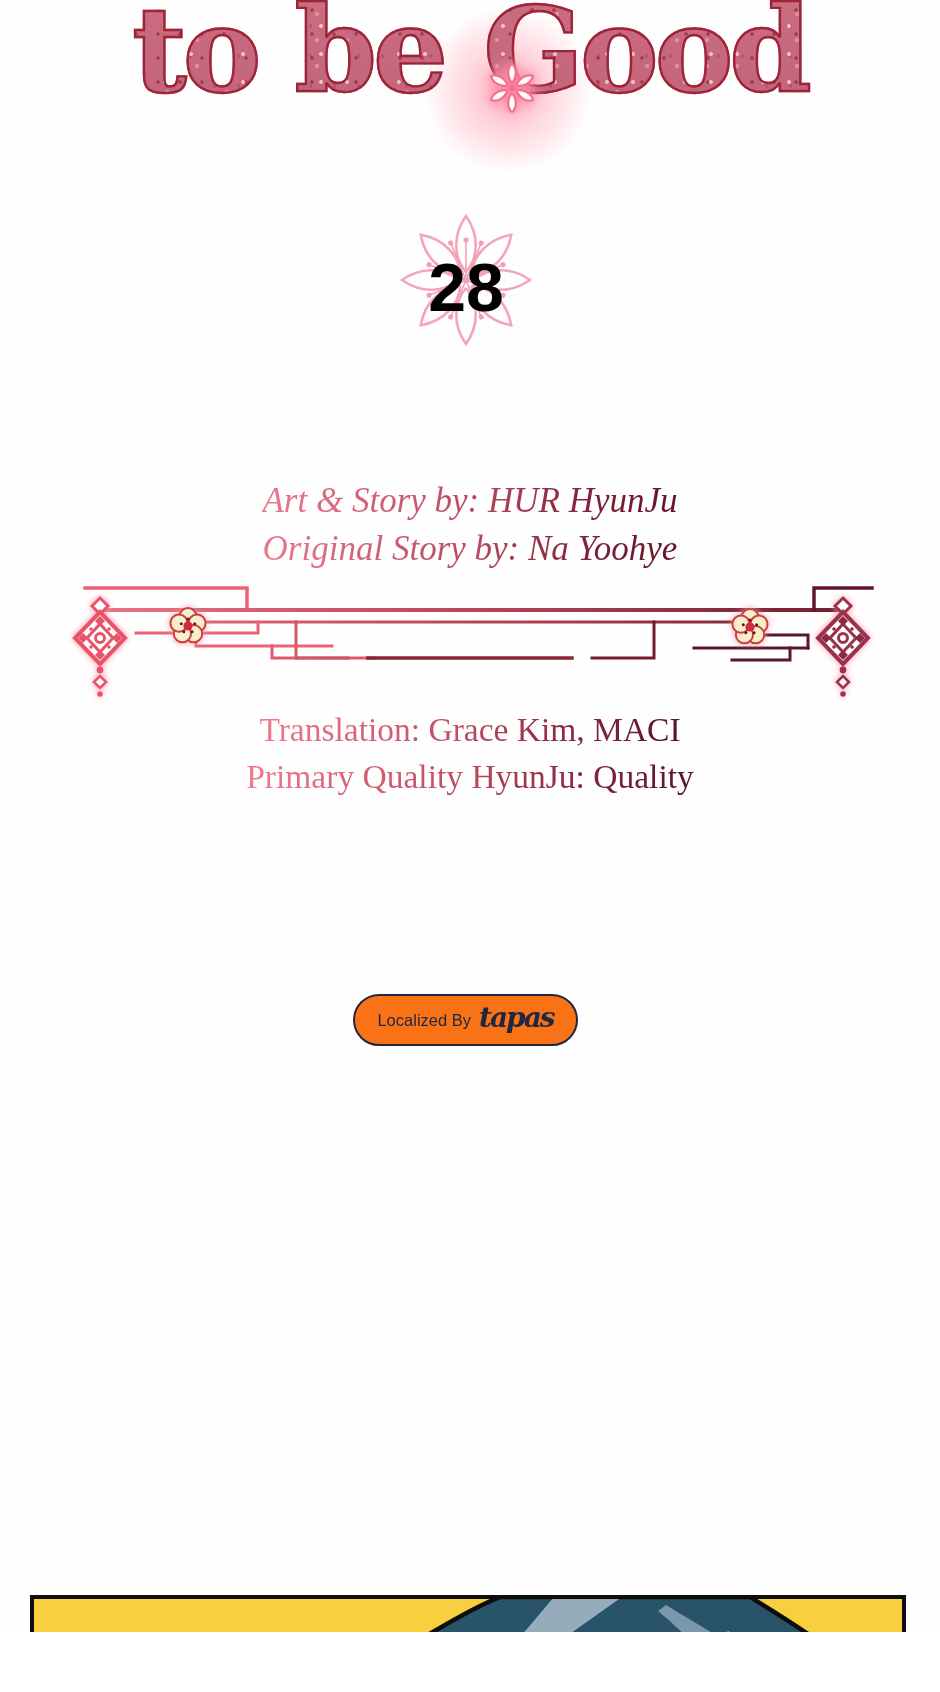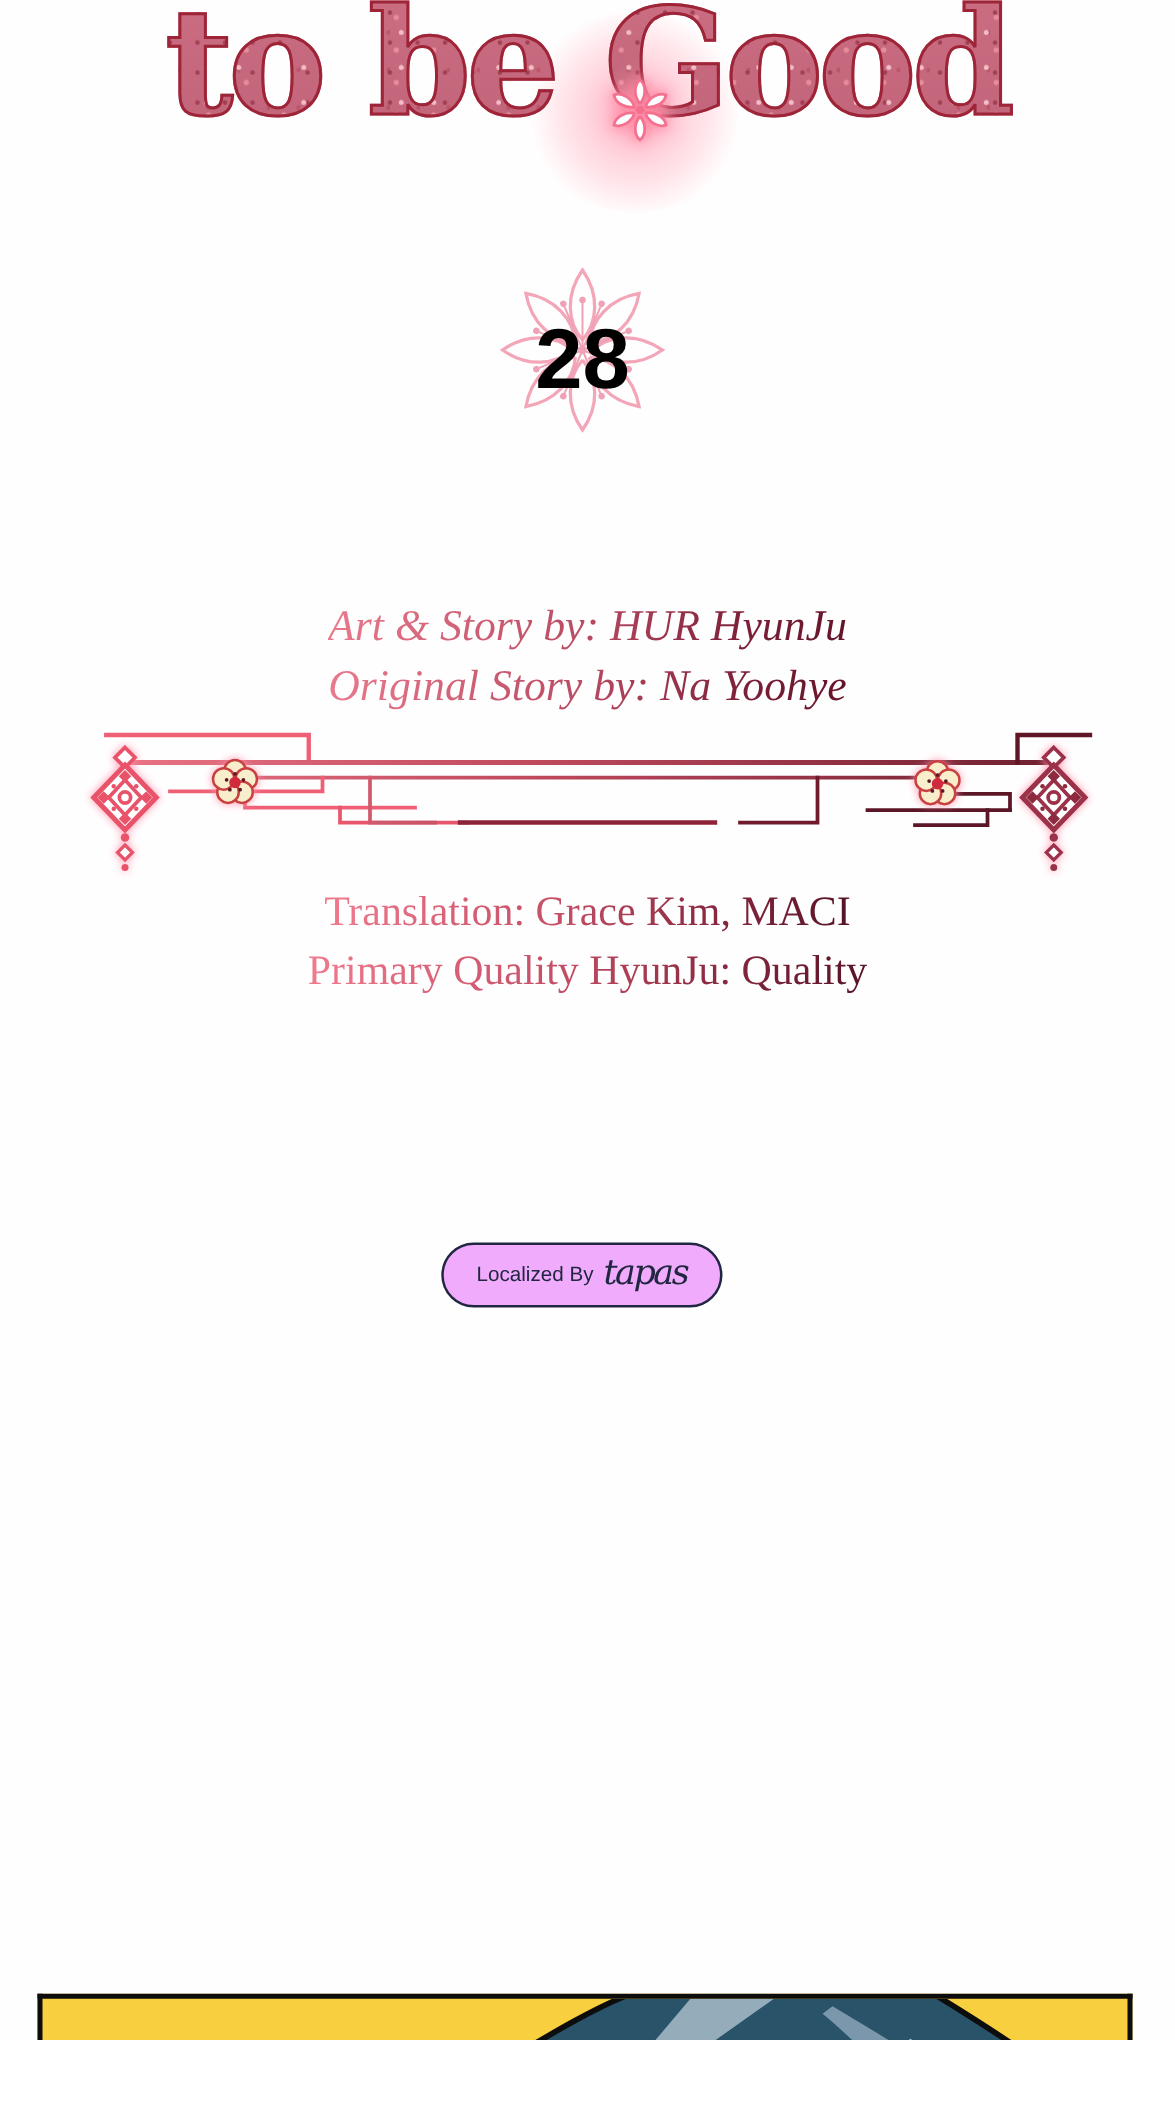--- a/index.html
+++ b/index.html
@@ -36,24 +36,24 @@
     font-size:33.5px;line-height:46.5px;}
   .grad-line{width:max-content;margin:0 auto;color:#a83a50;white-space:nowrap;}
   @supports (-webkit-background-clip:text){
     .grad-line{background-image:linear-gradient(90deg,#f07a8e 0%,#c34f66 45%,#8c2a42 72%,#571326 100%);
       -webkit-background-clip:text;background-clip:text;color:transparent;}
     .credits-block .grad-line{background-image:linear-gradient(90deg,#e9798d 0%,#b84a62 50%,#7c2038 80%,#641428 100%);}
   }
 
   
   .badge{position:absolute;left:353px;top:994px;width:225px;height:52px;box-sizing:border-box;
-    background:#f0abfc;border:2.5px solid #222741;border-radius:26px;
+    background:#f97316;border:2.5px solid #222741;border-radius:26px;
     display:flex;align-items:center;justify-content:center;gap:8px;}
   .badge-label{font-family:"Liberation Sans",sans-serif;font-size:16.5px;color:#222741;}
-  .badge-logo{font-family:"DejaVu Serif",serif;font-style:italic;font-weight:400;font-size:28px;
+  .badge-logo{font-family:"DejaVu Serif",serif;font-style:italic;font-weight:700;font-size:28px;
     letter-spacing:-2px;color:#222741;margin-top:-5px;}
 
   
   .divider{position:absolute;left:0;top:560px;}
 
   
   .panel{position:absolute;left:30px;top:1595px;width:876px;height:101px;box-sizing:border-box;
     background:#f8cf3e;border:4.5px solid #0d0d0d;border-bottom:none;overflow:hidden;}
 </style>
 </head>

